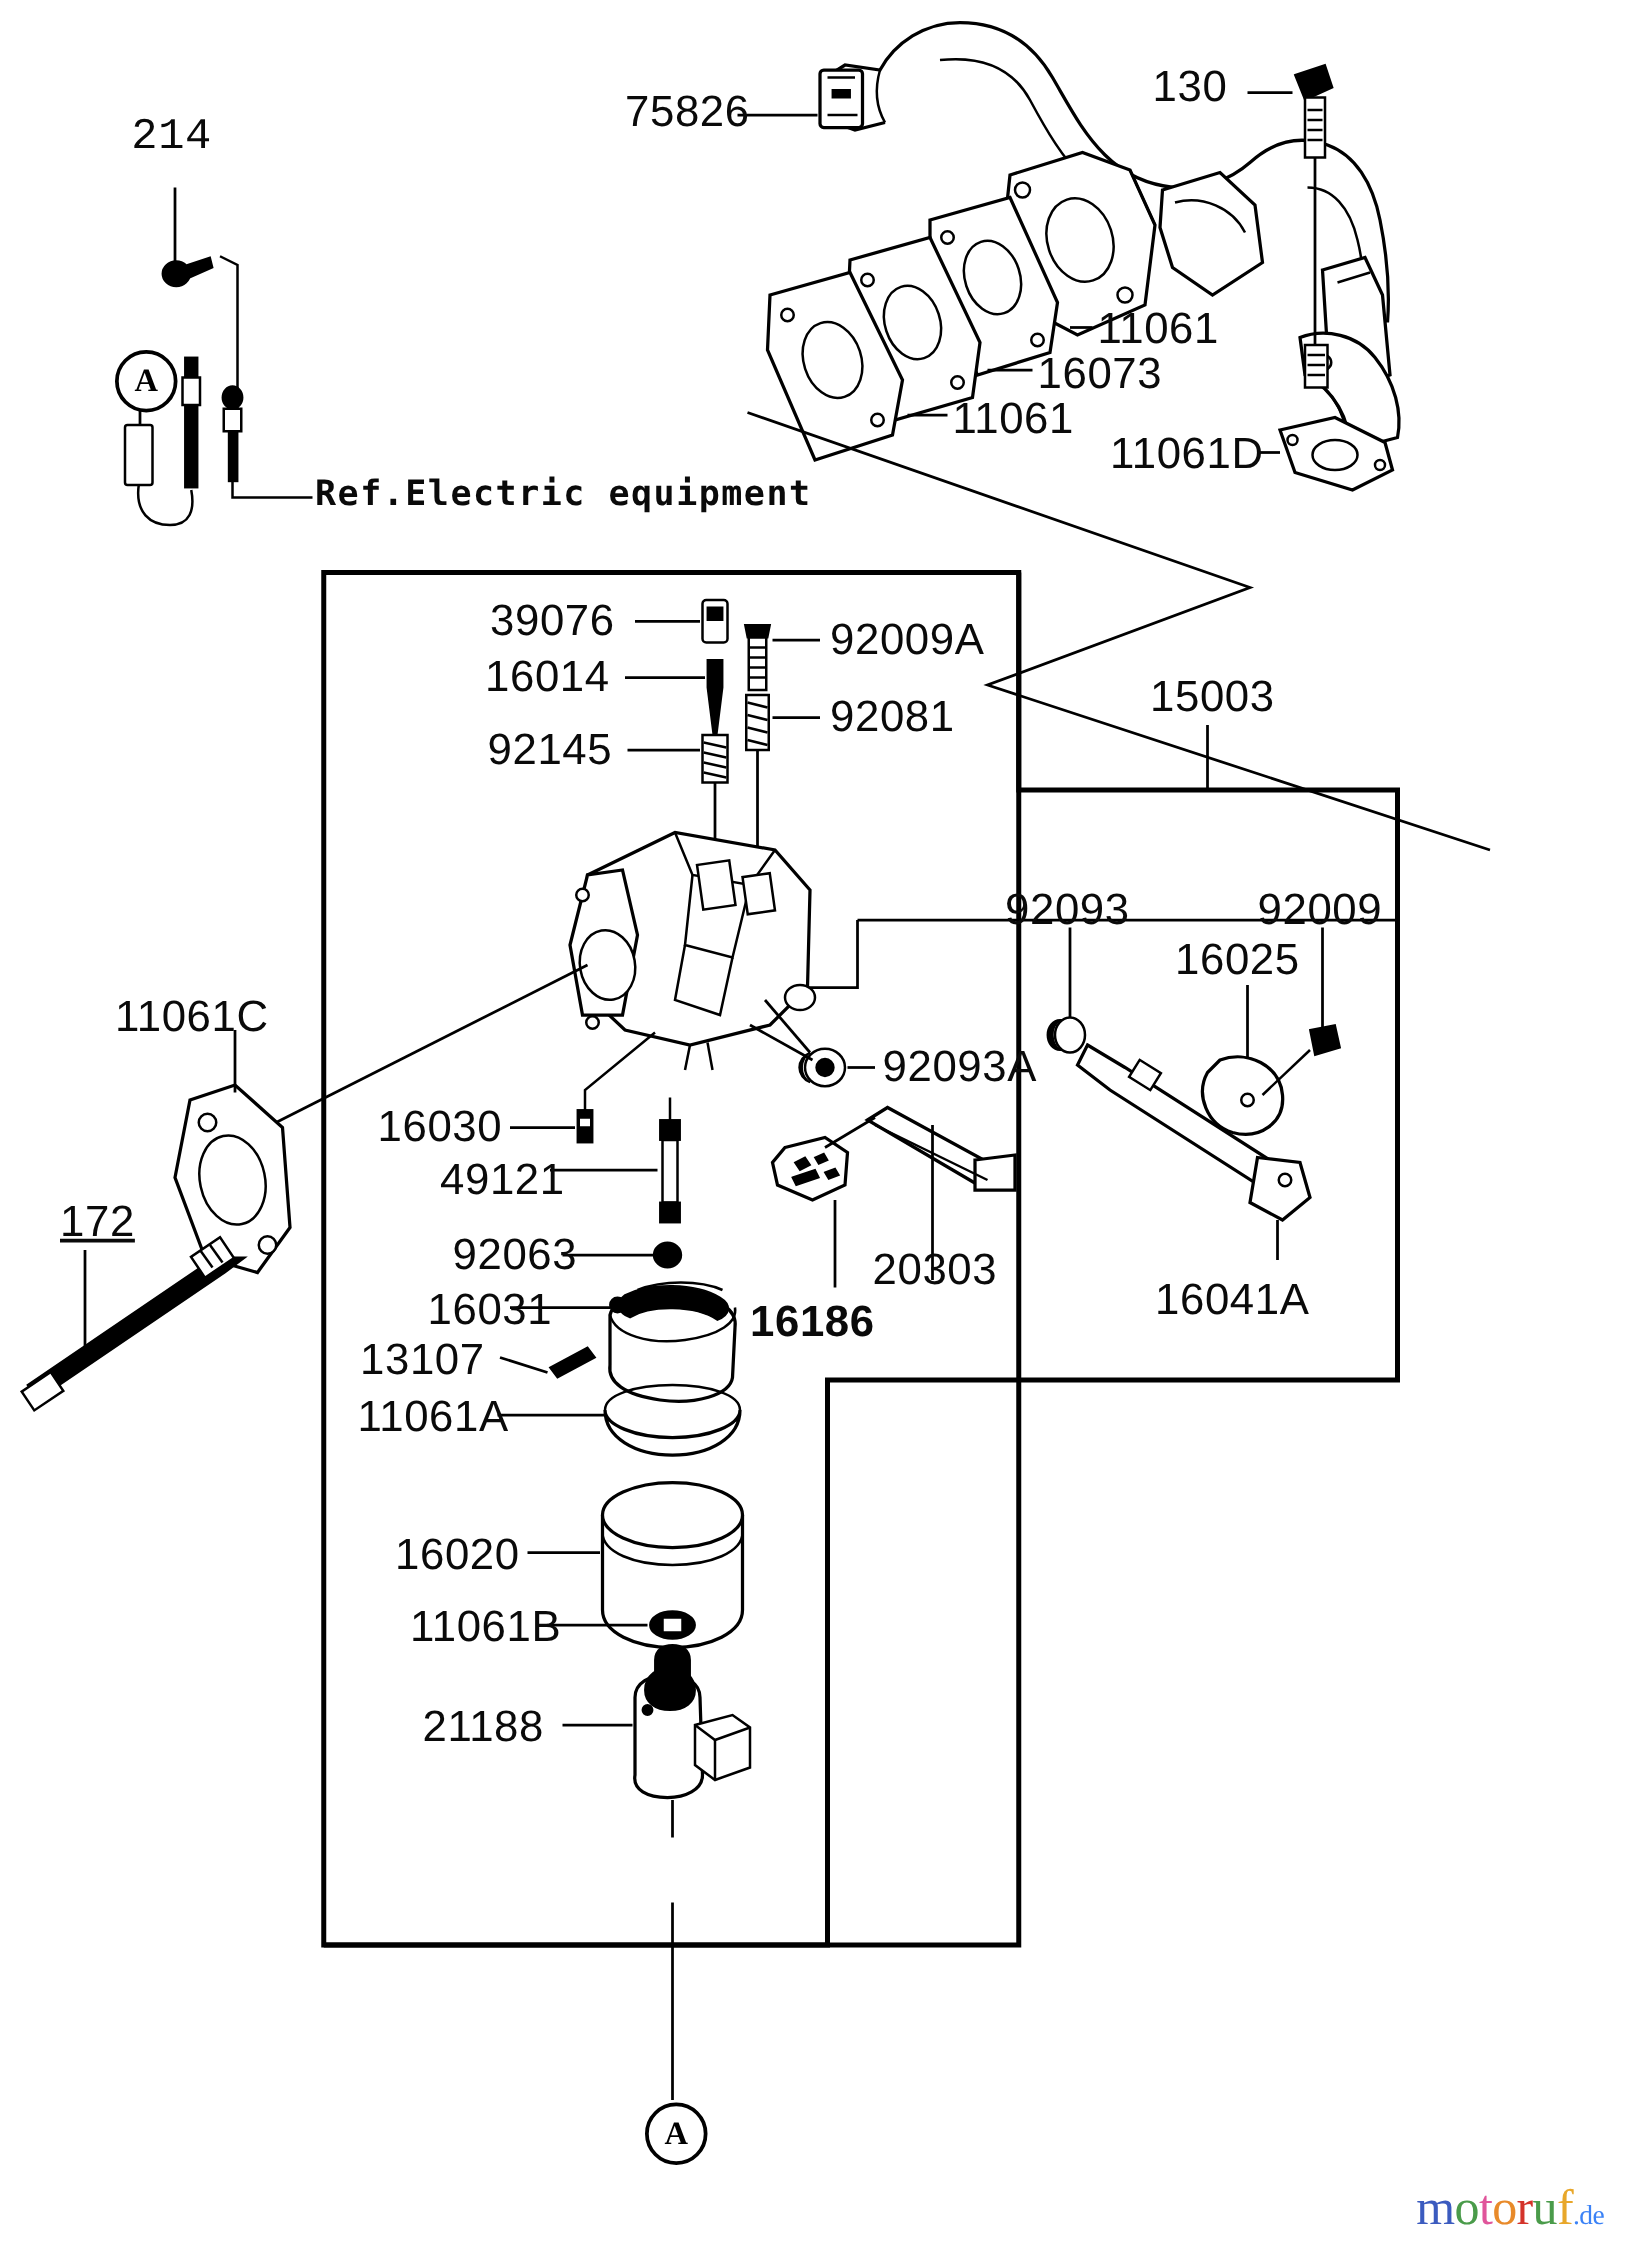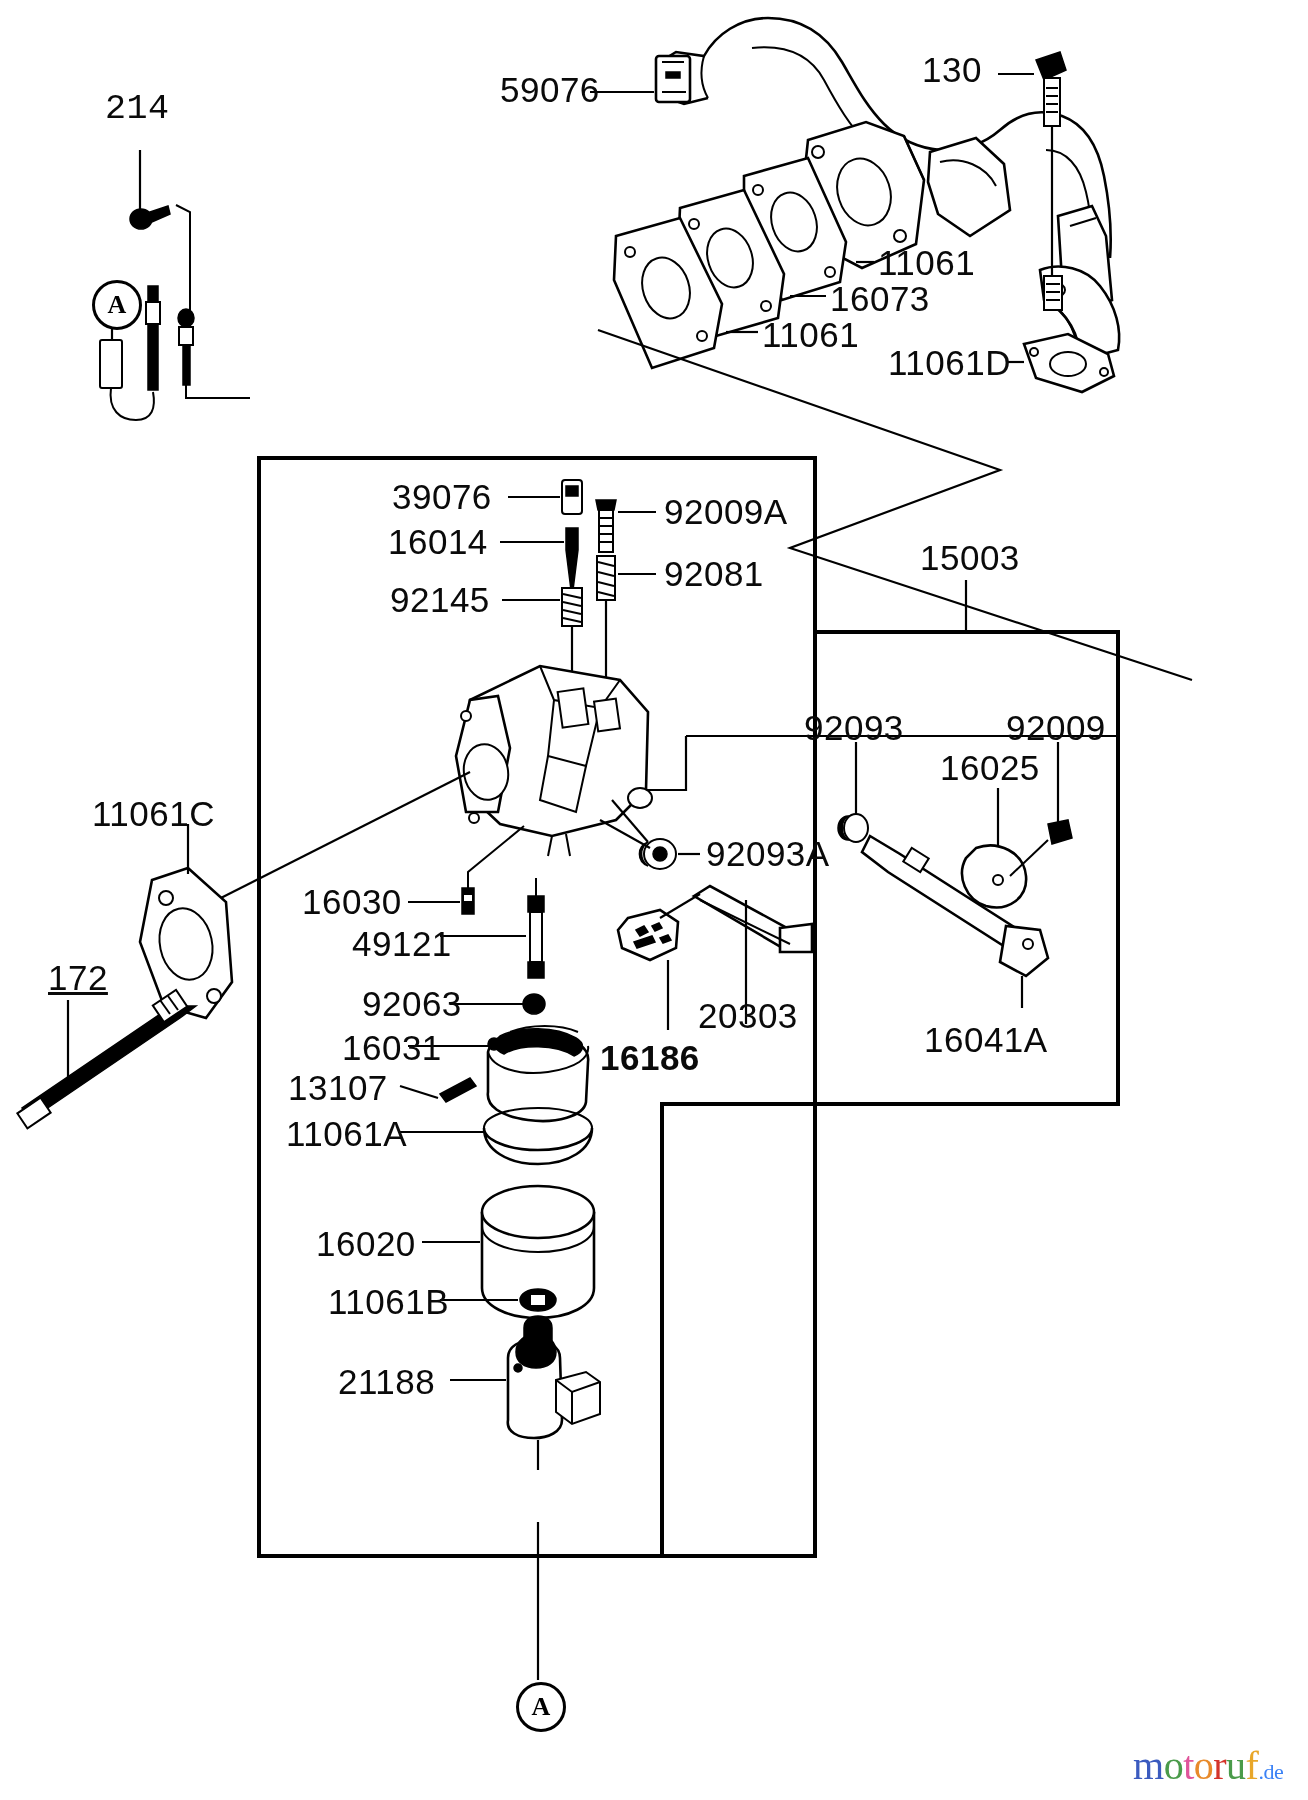--- a/index.html
+++ b/index.html
@@ -426,21 +426,21 @@
     <line class="ln2" x1="450" y1="1380" x2="506" y2="1380"></line>
     <line class="ln2" x1="538" y1="1440" x2="538" y2="1470"></line>
   </g>
 
   <line class="ln2" x1="538" y1="1522" x2="538" y2="1680"></line>
 
   <line class="ln2" x1="612" y1="800" x2="648" y2="842"></line>
 </svg>
 
 <div class="lbl" style="left:105px;top:92px;font-family:Liberation Mono, monospace;">214</div>
-<div class="lbl" style="left:500px;top:72px;">59076</div>
+<div class="lbl" style="left:500px;top:72px;">75826</div>
 <div class="lbl" style="left:922px;top:52px;">130</div>
 <div class="lbl" style="left:878px;top:245px;">11061</div>
 <div class="lbl" style="left:830px;top:281px;">16073</div>
 <div class="lbl" style="left:762px;top:317px;">11061</div>
 <div class="lbl" style="left:888px;top:345px;">11061D</div>
 
 <div class="lbl" style="left:392px;top:479px;text-align:right;">39076</div>
 <div class="lbl" style="left:664px;top:494px;">92009A</div>
 <div class="lbl" style="left:388px;top:524px;">16014</div>
 <div class="lbl" style="left:664px;top:556px;">92081</div>
@@ -460,20 +460,21 @@
 <div class="lbl" style="left:362px;top:986px;">92063</div>
 <div class="lbl" style="left:600px;top:1040px;font-weight:bold;">16186</div>
 <div class="lbl" style="left:924px;top:1022px;">16041A</div>
 <div class="lbl" style="left:342px;top:1030px;">16031</div>
 <div class="lbl" style="left:288px;top:1070px;">13107</div>
 <div class="lbl" style="left:286px;top:1116px;">11061A</div>
 <div class="lbl" style="left:316px;top:1226px;">16020</div>
 <div class="lbl" style="left:328px;top:1284px;">11061B</div>
 <div class="lbl" style="left:338px;top:1364px;">21188</div>
 
+<div class="refnote" style="left:252px;top:378px;">Ref.Electric equipment</div>
 
 <div class="circA" style="left:92px;top:280px;">
   <span>A</span>
 </div>
 <div class="circA" style="left:516px;top:1682px;">
   <span>A</span>
 </div>
 
 <div class="wm" style="left:1133px;top:1742px;">
   <span id="wm-chars"><span style="color: rgb(59, 91, 191);">m</span><span style="color: rgb(74, 155, 74);">o</span><span style="color: rgb(224, 85, 155);">t</span><span style="color: rgb(232, 138, 42);">o</span><span style="color: rgb(212, 51, 42);">r</span><span style="color: rgb(74, 155, 74);">u</span><span style="color: rgb(232, 167, 42);">f</span></span><span class="de">.de</span>

